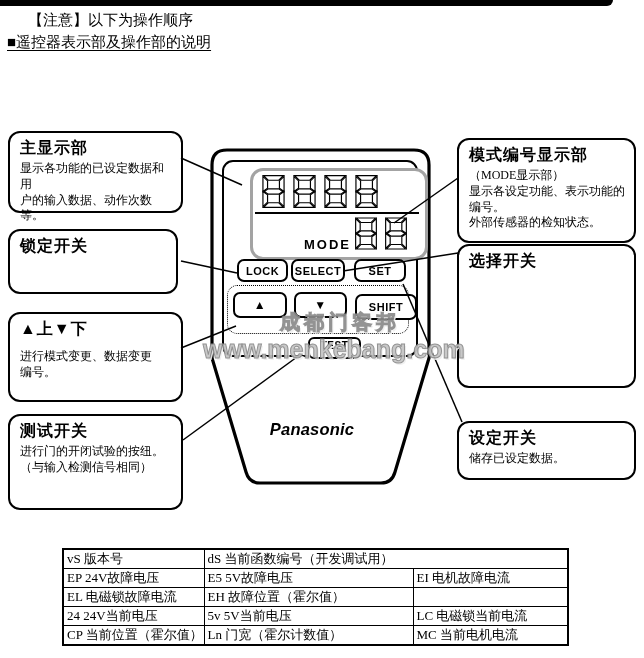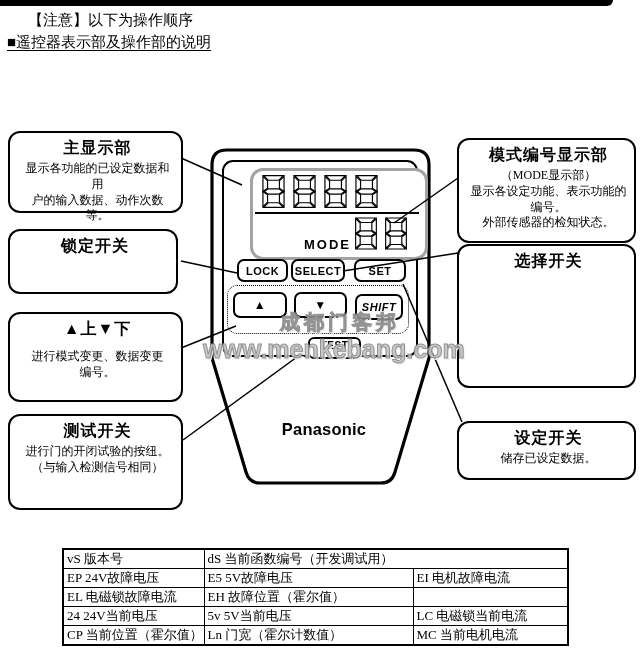--- a/index.html
+++ b/index.html
@@ -8,21 +8,21 @@
   .topbar{position:absolute;left:0;top:0;width:613px;height:6px;background:#000;
           border-radius:0 0 14px 0;}
   .notice{position:absolute;left:28px;top:11px;font-size:15px;}
   .section-title{position:absolute;left:7px;top:33px;font-size:15px;
                  text-decoration:underline;text-underline-offset:3px;}
 
   svg.overlay{position:absolute;left:0;top:0;width:644px;height:658px;z-index:4;pointer-events:none;}
   svg.body-art{position:absolute;left:205px;top:145px;z-index:1;}
 
   .callout{position:absolute;border:2px solid #000;border-radius:12px;background:#fff;
-           padding:5px 6px 3px 10px;box-sizing:border-box;z-index:2;text-align:center;}
+           padding:5px 6px 3px 10px;box-sizing:border-box;z-index:2;}
   .callout h3{margin:0 0 2px 0;font-family:"Liberation Sans",sans-serif;font-weight:bold;
               font-size:16px;letter-spacing:1px;}
   .callout .cbody{font-size:12px;line-height:1.32;white-space:pre-line;}
   .callout .gap{margin-top:9px;}
 
   .display{position:absolute;left:232px;top:168px;width:178px;height:92px;box-sizing:border-box;
            border:3px solid #a3a3a3;border-radius:13px;background:#fff;z-index:3;margin-left:18px;}
   .digits{position:absolute;display:flex;gap:8px;}
   .digits.main{left:9px;top:4px;}
   .digits.mode{left:102px;top:46px;gap:8px;}
@@ -32,22 +32,22 @@
   .mode-label{position:absolute;left:51px;top:66px;font-family:"Liberation Sans",sans-serif;
               font-weight:bold;font-size:13px;letter-spacing:2px;}
 
   .btn{position:absolute;box-sizing:border-box;border:2px solid #000;border-radius:7px;
        background:#fff;z-index:3;display:flex;align-items:center;justify-content:center;
        font-family:"Liberation Sans",sans-serif;font-weight:bold;font-size:11px;letter-spacing:.5px;}
   .btn.arrow{font-size:12px;}
   .btn.test{align-items:flex-start;font-size:10px;border-radius:6px;padding-top:1px;}
   .dotted-group{position:absolute;left:227px;top:285px;width:182px;height:49px;box-sizing:border-box;
                 border:1.5px dotted #000;border-radius:10px;z-index:2;}
-  .brand{position:absolute;left:260px;top:420px;width:128px;text-align:center;z-index:3;
-         font-family:"Liberation Sans",sans-serif;font-weight:bold;font-size:16.5px;letter-spacing:.2px;}
+  .brand{position:absolute;left:248px;top:420px;width:128px;text-align:center;z-index:3;
+         font-family:"Liberation Sans",sans-serif;font-weight:bold;font-size:16.5px;letter-spacing:.2px;font-style:italic;}
 
   .wm{position:absolute;z-index:6;font-family:"Liberation Sans",sans-serif;font-weight:bold;
       color:#c4c4c4;-webkit-text-stroke:1px #8a8a8a;text-shadow:1.5px 1.5px 0 #efefef;opacity:.92;}
   .wm.l1{left:280px;top:309px;font-size:20px;letter-spacing:4px;}
   .wm.l2{left:203px;top:335px;font-size:25px;letter-spacing:0px;}
 
   table.ref{position:absolute;left:62px;top:548px;width:505px;border-collapse:collapse;z-index:2;
             border:2px solid #000;table-layout:fixed;}
   table.ref td{border:1px solid #000;height:17px;font-size:13px;padding:0 0 0 3px;
                vertical-align:middle;overflow:hidden;white-space:nowrap;}
@@ -106,21 +106,21 @@
         </svg>
       </div>
   </div>
 
   <div class="btn" style="left:237px;top:259px;width:51px;height:23px;">LOCK</div>
   <div class="btn" style="left:291px;top:259px;width:54px;height:23px;">SELECT</div>
   <div class="btn" style="left:354px;top:259px;width:52px;height:23px;">SET</div>
   <div class="dotted-group"></div>
   <div class="btn arrow" style="left:233px;top:292px;width:54px;height:26px;">▲</div>
   <div class="btn arrow" style="left:294px;top:292px;width:53px;height:26px;">▼</div>
-  <div class="btn" style="left:355px;top:294px;width:48px;height:26px;font-style:italic;">SHIFT</div>
+  <div class="btn" style="left:355px;top:294px;width:62px;height:26px;">SHIFT</div>
   <div class="btn test" style="left:308px;top:337px;width:53px;height:22px;">TEST</div>
 
   <div class="brand">Panasonic</div>
 
   <div class="callout" style="left:8px;top:131px;width:175px;height:82px;">
     <h3>主显示部</h3>
     <div class="cbody">显示各功能的已设定数据和用
 户的输入数据、动作次数等。</div>
   </div>
   <div class="callout" style="left:8px;top:229px;width:170px;height:65px;">

